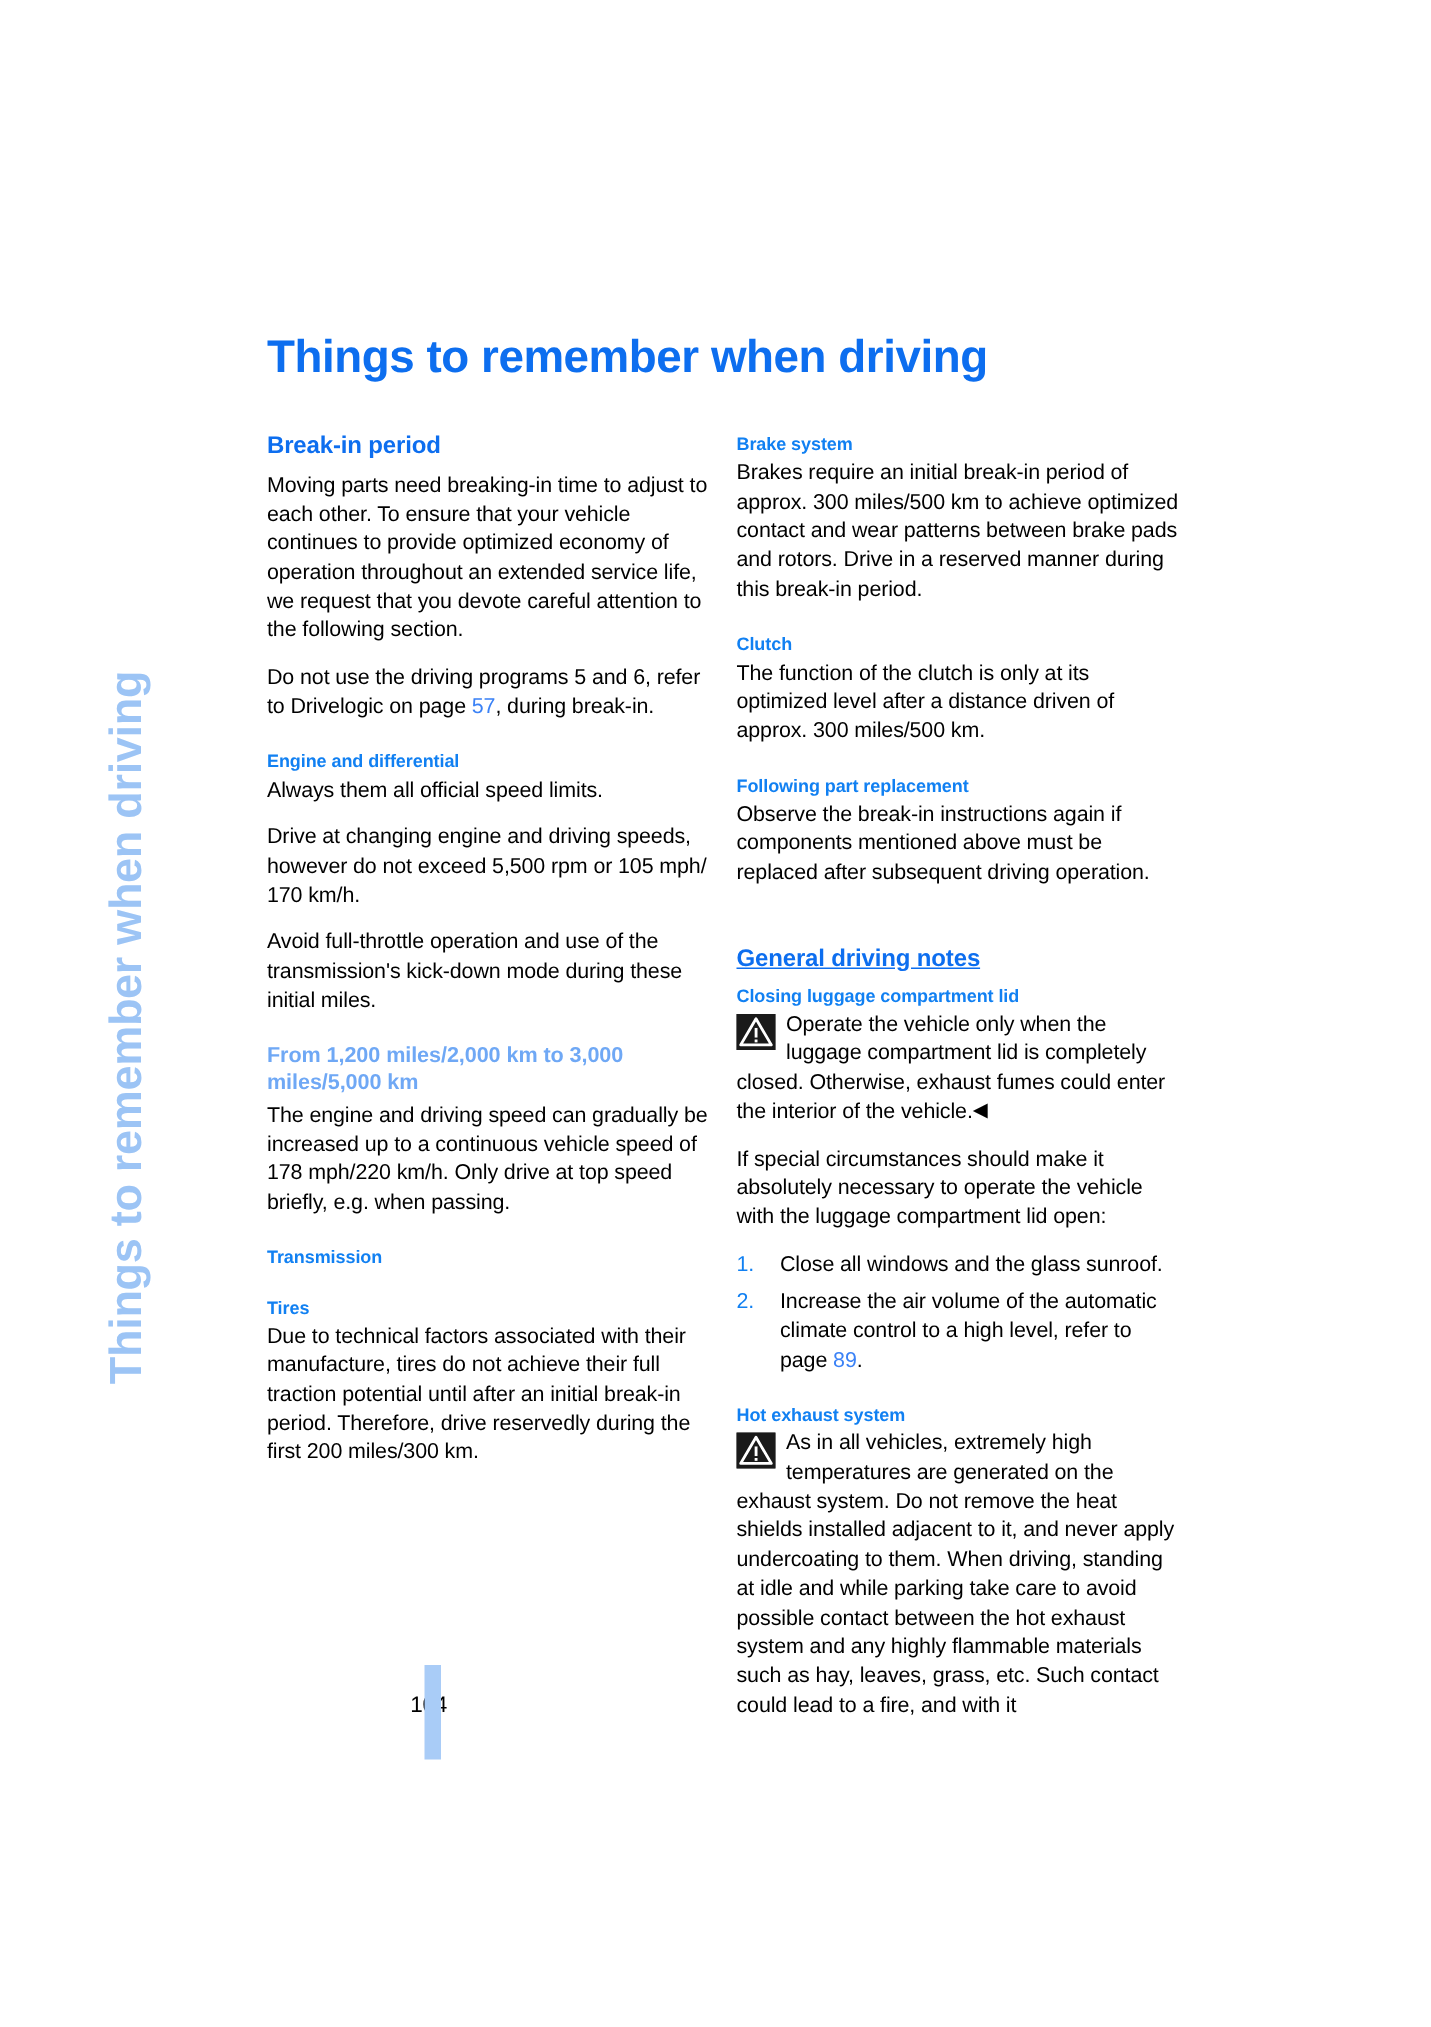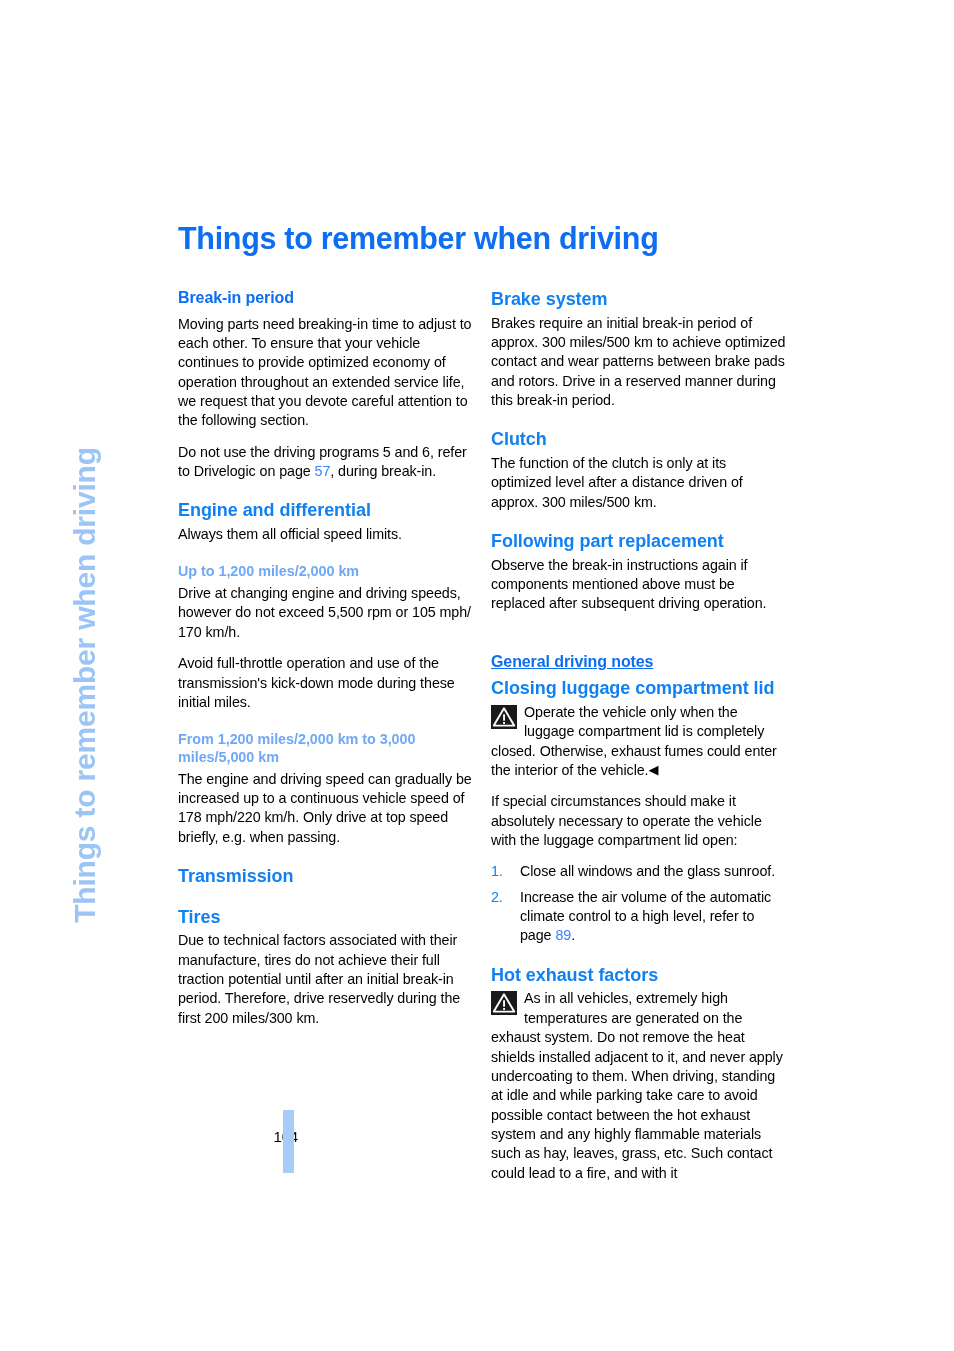--- a/index.html
+++ b/index.html
@@ -70,21 +70,21 @@
   
   .h1 {
     font-size: 16px;
     font-weight: bold;
     color: #0D6EEF;
     letter-spacing: -0.1px;
     margin: 0 0 7px 0;
     line-height: 1.16;
   }
   .h2 {
-    font-size: 18px;
+    font-size: 12px;
     font-weight: bold;
     color: #1180F2;
     letter-spacing: -0.05px;
     margin: 19px 0 3px 0;
     line-height: 1.2;
   }
   .h2.first { margin-top: 0; }
   .h3 {
     font-size: 14.4px;
     font-weight: bold;
@@ -191,21 +191,20 @@
 
     <p class="t">Moving parts need breaking-in time to adjust to each other. To ensure that your vehicle continues to provide optimized economy of operation throughout an extended service life, we request that you devote careful attention to the following section.</p>
 
     <p class="t">
       <span>Do not use the driving programs 5 and 6, refer to Drivelogic on page </span><span class="lnk">57</span><span>, during break-in.</span>
     </p>
 
     <div class="h2">Engine and differential</div>
     <p class="t">Always them all official speed limits.</p>
 
-    <div class="h3">Up to 1,200 miles/2,000 km</div>
     <p class="t">Drive at changing engine and driving speeds, however do not exceed 5,500 rpm or 105 mph/ 170 km/h.</p>
     <p class="t">Avoid full-throttle operation and use of the transmission's kick-down mode during these initial miles.</p>
 
     <div class="h3">From 1,200 miles/2,000 km to 3,000 miles/5,000 km</div>
     <p class="t">The engine and driving speed can gradually be increased up to a continuous vehicle speed of 178 mph/220 km/h. Only drive at top speed briefly, e.g. when passing.</p>
 
     <div class="h2">Transmission</div>
 
     <div class="h2">Tires</div>
     <p class="t">Due to technical factors associated with their manufacture, tires do not achieve their full traction potential until after an initial break-in period. Therefore, drive reservedly during the first 200 miles/300 km.</p>
@@ -242,21 +241,21 @@
 
     <ol class="steps">
       <li>
         <span class="num">1.</span><span>Close all windows and the glass sunroof.</span>
       </li>
       <li>
         <span class="num">2.</span><span>Increase the air volume of the automatic climate control to a high level, refer to page </span><span class="lnk">89</span><span>.</span>
       </li>
     </ol>
 
-    <div class="h2">Hot exhaust factors</div>
+    <div class="h2">Hot exhaust system</div>
 
     <div class="warn">
       <span class="icon">
         <svg width="26" height="24" viewBox="0 0 26 24" aria-hidden="true">
           <rect x="0" y="0" width="26" height="24" fill="#1a1a1a"></rect>
           <path d="M13 3.2 L23.2 20.6 L2.8 20.6 Z" fill="none" stroke="#ffffff" stroke-width="1.9" stroke-linejoin="round"></path>
           <rect x="12.1" y="9.3" width="1.9" height="6.4" fill="#ffffff"></rect>
           <rect x="12.1" y="17.0" width="1.9" height="1.9" fill="#ffffff"></rect>
         </svg>
       </span><span>As in all vehicles, extremely high temperatures are generated on the exhaust system. Do not remove the heat shields installed adjacent to it, and never apply undercoating to them. When driving, standing at idle and while parking take care to avoid possible contact between the hot exhaust system and any highly flammable materials such as hay, leaves, grass, etc. Such contact could lead to a fire, and with it</span>

